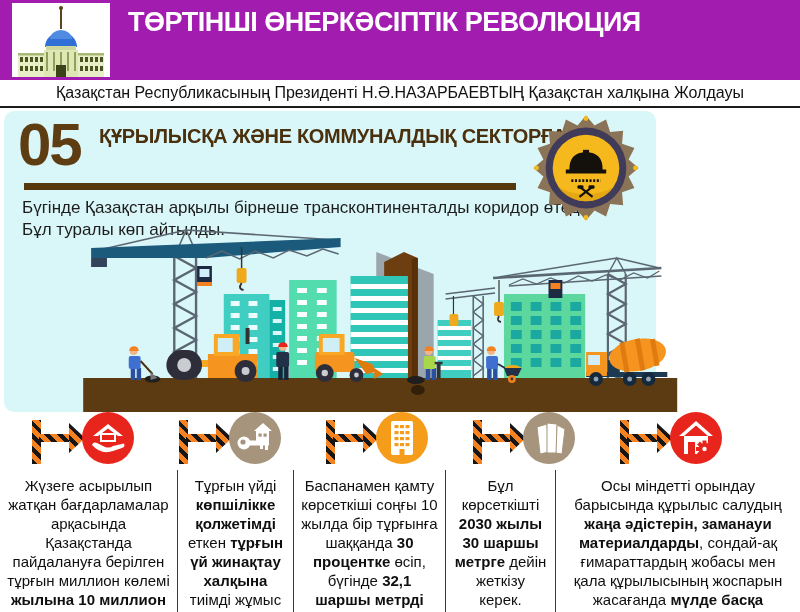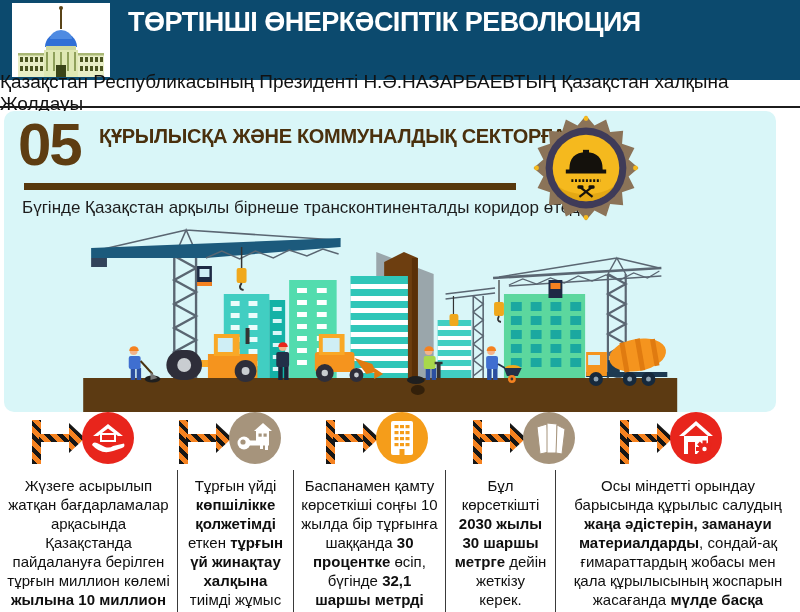--- a/index.html
+++ b/index.html
@@ -7,25 +7,25 @@
          font-family:"Liberation Sans", sans-serif;}
 
   
   .header{position:absolute;left:0;top:0;width:800px;height:80px;background:#4a3712;}
   .logo-box{position:absolute;left:12px;top:3px;width:98px;height:74px;background:#fff;}
   .hdr-title{position:absolute;left:128px;top:6px;width:665px;color:#fff;font-weight:700;
              font-size:27px;line-height:33px;letter-spacing:-0.5px;}
 
   
   .subheader{position:absolute;left:0;top:80px;width:800px;height:26px;display:flex;
-             align-items:center;justify-content:center;color:#111;font-size:19px;}
+             align-items:center;justify-content:center;color:#111;font-size:16px;}
   .subheader-rule{position:absolute;left:0;top:106px;width:800px;height:2px;background:#1c1c1c;}
 
   
-  .panel{position:absolute;left:4px;top:111px;width:772px;height:301px;border-radius:10px;
+  .panel{position:absolute;left:4px;top:111px;width:652px;height:301px;border-radius:10px;
          background:#d9f6f8;}
   .sec-num{position:absolute;left:14px;top:2px;font-size:60px;font-weight:700;color:#5e3d12;
            line-height:64px;letter-spacing:-2px;}
   .sec-title{position:absolute;left:95px;top:13px;color:#4a300d;font-weight:700;font-size:20px;
              line-height:25px;letter-spacing:-0.3px;}
   .sec-underline{position:absolute;left:20px;top:72px;width:492px;height:7px;background:#57380d;}
   .sec-intro{position:absolute;left:18px;top:86px;color:#1d1d1d;font-size:17px;line-height:22px;}
   .badge{position:absolute;left:529px;top:4px;width:106px;height:106px;}
   .scene{position:absolute;left:0;top:111px;width:792px;height:190px;}
 
@@ -47,21 +47,21 @@
             font-size:15px;line-height:19px;}
   .fact-col .bold{font-weight:700;}
   .c0{width:177px}.c1{width:116px}.c2{width:152px}.c3{width:110px}.c4{width:245px}
   .c1,.c2,.c3,.c4{border-left:1.5px solid #3a3a3a;}
 </style>
 </head>
 <body>
 
 <div id="stage">
 
-  <div class="header" style="background-color: #0c4a6e;">
+  <div class="header" style="background-color: #a21caf;">
     <div class="logo-box">
       <svg width="98" height="76" viewBox="0 0 98 76">
         <rect x="48" y="6" width="2" height="20" fill="#5a4418"></rect>
         <circle cx="49" cy="5" r="2" fill="#5a4418"></circle>
         <path d="M33,44 a16,15 0 0 1 32,0 z" fill="#2f6fd6"></path>
         <path d="M38,36 a11,9 0 0 1 22,0 z" fill="#4f8be2"></path>
         <rect x="34" y="43" width="30" height="4" fill="#cdd89e"></rect>
         <rect x="32" y="47" width="34" height="27" fill="#dfe8b4"></rect>
         <rect x="34" y="49" width="2" height="19" fill="#8fa05a"></rect>
         <rect x="41" y="49" width="2" height="19" fill="#8fa05a"></rect>
@@ -106,20 +106,21 @@
   <div class="subheader-rule"></div>
 
   <div class="panel" style="background-color: rgb(217, 246, 248);">
     <div class="sec-num">05</div>
     <div class="sec-title">
       <div>ҚҰРЫЛЫСҚА ЖӘНЕ КОММУНАЛДЫҚ СЕКТОРҒА</div>
     </div>
     <div class="sec-underline" style="background-color: rgb(87, 56, 13);"></div>
     <div class="sec-intro">
       <div>Бүгінде Қазақстан арқылы бірнеше трансконтиненталды коридор өтеді.</div>
+      <div>Бұл туралы көп айтылды.</div>
     </div>
 
     <div class="badge">
       <svg width="106" height="106" viewBox="0 0 105 105">
         <polygon fill="#8b7358" points="104.5,52.5 94.7,60.9 100.5,72.4 88.2,76.4 89.3,89.3 76.4,88.2 72.4,100.5 60.9,94.7 52.5,104.5 44.1,94.7 32.6,100.5 28.6,88.2 15.7,89.3 16.8,76.4 4.5,72.4 10.3,60.9 0.5,52.5 10.3,44.1 4.5,32.6 16.8,28.6 15.7,15.7 28.6,16.8 32.6,4.5 44.1,10.3 52.5,0.5 60.9,10.3 72.4,4.5 76.4,16.8 89.3,15.7 88.2,28.6 100.5,32.6 94.7,44.1"></polygon>
         <circle cx="52.5" cy="52.5" r="40" fill="#3f3b58"></circle>
         <circle cx="52.5" cy="52.5" r="33" fill="#f5b91e"></circle>
         <path d="M52.5,85.5 a33,33 0 0 0 28,-15 a40,28 0 0 1 -56,0 a33,33 0 0 0 28,15 z" fill="#d89d0e" opacity="0.6"></path>
         <path d="M36,54 q0,-17 16.5,-17 q16.5,0 16.5,17 l3.5,0 l0,4 l-40,0 l0,-4 z" fill="#14110c"></path>
         <rect x="49.5" y="34.5" width="6" height="8" fill="#14110c"></rect>

